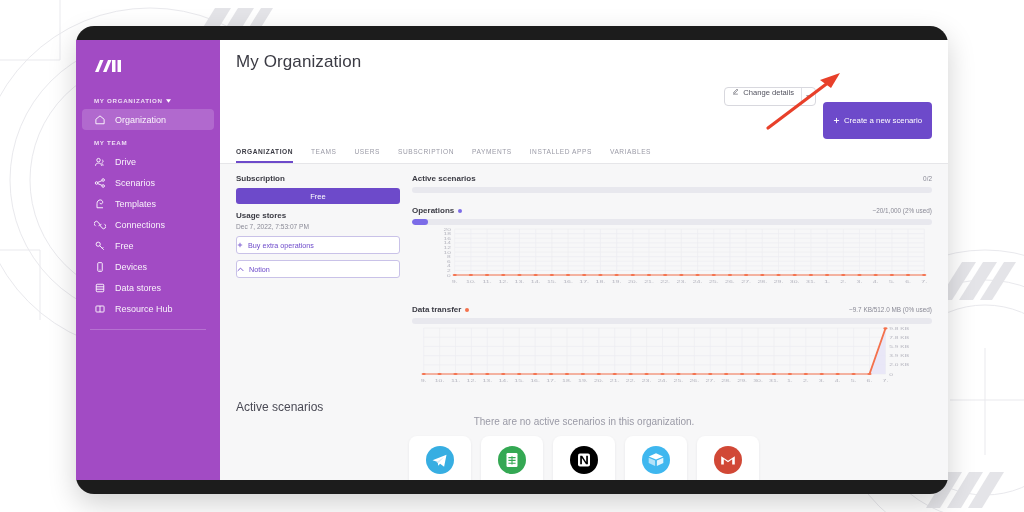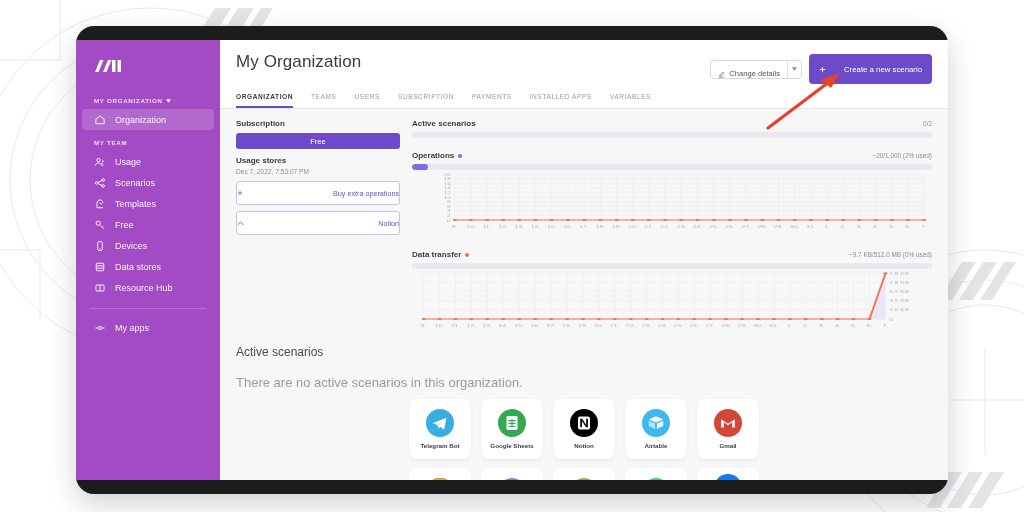--- a/index.html
+++ b/index.html
@@ -61,64 +61,64 @@
   .side-item .ico svg { display:block; }
   .side-sep { height:1px; background: rgba(255,255,255,.22); margin: 10px 14px 8px 14px; }
 
   
   #main { flex: 1 1 auto; background: #f7f7f8; position: relative; overflow: hidden; }
   #topbar { background: #ffffff; padding: 12px 16px 0 16px; border-bottom: 1px solid #e6e6e9; }
   .top-row { display: flex; align-items: flex-start; justify-content: space-between; }
   #page-title { font-size: 17px; font-weight: 400; color: #3b3b44; letter-spacing: .1px; }
   .top-actions { display: flex; align-items: center; gap: 7px; padding-top: 2px; }
   .btn-split { display: flex; align-items: stretch; border: 1px solid #d8d8de; border-radius: 4px; background:#fff; height: 19px; }
-  .btn-split .lab { display:flex; align-items:flex-end; gap:4px; padding: 0 7px; font-size: 7.6px; color: #52525e; }
+  .btn-split .lab { display:flex; align-items:flex-start; gap:4px; padding: 0 7px; font-size: 7.6px; color: #52525e; }
   .btn-split .caret { display:flex; align-items:center; justify-content:center; width: 14px; border-left: 1px solid #e0e0e6; font-size:6px; color:#8a8a96; }
   .btn-primary {
-    display:flex; align-items:center; gap:18px;
-    height: 30px; padding: 0 10px;
+    display:flex; align-items:center; gap:4px;
+    height: 37px; padding: 0 10px;
     background: #6d4aca; color:#fff; border-radius: 4px;
-    font-size: 7.8px; border: none; cursor: pointer;
+    font-size: 7.8px; border: none; cursor: pointer; margin-top: 48px;
   }
   .tabs { display: flex; gap: 18px; margin-top: 9px; }
   .tab { font-size: 6.6px; letter-spacing: .55px; color: #9a9aa6; padding-bottom: 6px; text-transform: uppercase; cursor: pointer; }
   .tab.active { color: #3b3b44; border-bottom: 2px solid #6d4aca; font-weight: 600; }
 
   
   #dash { padding: 10px 16px 0 16px; display: flex; gap: 12px; }
   .col-left { width: 164px; flex: 0 0 164px; }
   .col-right { flex: 1 1 auto; }
   .lbl-strong { font-size: 8px; font-weight: 700; color: #3b3b44; }
   .lbl-small { font-size: 6.6px; color: #8a8a96; margin-top: 3px; }
   .plan-badge {
     margin-top: 5px; height: 16px; border-radius: 3px; background: #6d4aca;
     color:#fff; font-size: 7.6px; display:flex; align-items:center; justify-content:center;
   }
   .usage-block { margin-top: 7px; }
   .btn-outline {
-    margin-top: 6px; height: 24px; border: 1px solid #c9c2e8; border-radius: 3px;
+    margin-top: 6px; height: 18px; border: 1px solid #c9c2e8; border-radius: 3px;
     background: #fff; color: #6d4aca; font-size: 7.2px;
-    display:flex; align-items:center; justify-content:space-between; gap: 5px; cursor:pointer;
+    display:flex; align-items:center; justify-content:flex-start; gap: 5px; cursor:pointer;
   }
 
   .meter-head { display:flex; align-items:center; justify-content:space-between; }
   .meter-title { font-size: 8px; font-weight: 700; color: #3b3b44; display:flex; align-items:center; gap:4px; }
   .dot { width:4px; height:4px; border-radius:50%; display:inline-block; }
   .meter-val { font-size: 6.4px; color: #8a8a96; }
   .bar { height: 6px; border-radius: 3px; background: #e8e8ee; margin-top: 4px; position: relative; overflow: hidden; }
   .bar > i { position:absolute; left:0; top:0; bottom:0; display:block; border-radius: 3px; }
 
   .charts { display:flex; gap: 12px; margin-top: 7px; flex-direction: column; }
   .chart-box { flex: 1 1 0; }
   .chart-svg { display:block; width: 100%; height: 62px; }
 
   
   #scen { padding: 14px 16px 0 16px; }
   #scen-title { font-size: 12px; color: #4a4a55; }
-  #scen-empty { text-align: left; font-size: 13px; color: #9a9aa6; margin-top: 16px; }
+  #scen-empty { text-align: center; font-size: 10px; color: #9a9aa6; margin-top: 2px; }
   .tiles { display: flex; justify-content: center; gap: 10px; margin-top: 9px; flex-wrap: wrap; }
   .tile {
     width: 62px; height: 60px; background: #fff; border-radius: 8px;
     display:flex; flex-direction:column; align-items:center; justify-content:center; gap:5px;
     box-shadow: 0 1px 3px rgba(20,20,40,.07);
     cursor: pointer;
   }
   .tile .glyph { width: 28px; height: 28px; }
   .tile .name { font-size: 6.2px; font-weight: 700; color: #3b3b44; text-align:center; line-height: 1.25; max-width: 56px; }
 
@@ -191,21 +191,21 @@
 
       <div class="side-item">
         <span class="ico">
           <svg width="12" height="12" viewBox="0 0 16 16" fill="none" stroke="#fff" stroke-width="1.2">
               <circle cx="6" cy="5.5" r="2.3"></circle>
               <path d="M2 13c0-2.3 1.8-3.6 4-3.6s4 1.3 4 3.6"></path>
               <path d="M11 5.2a2 2 0 010 3.6"></path>
               <path d="M12 13c0-1.9-.8-3-2-3.4"></path>
             </svg>
         </span>
-        <span>Usage</span>
+        <span>Drive</span>
       </div>
       <div class="side-item">
         <span class="ico">
           <svg width="12" height="12" viewBox="0 0 16 16" fill="none" stroke="#fff" stroke-width="1.2">
               <circle cx="3.4" cy="8" r="1.7"></circle>
               <circle cx="12.2" cy="4" r="1.7"></circle>
               <circle cx="12.2" cy="12" r="1.7"></circle>
               <path d="M5 7.2l5.6-2.3M5 8.8l5.6 2.3"></path>
             </svg>
         </span>
@@ -216,20 +216,29 @@
           <svg width="12" height="12" viewBox="0 0 16 16" fill="none" stroke="#fff" stroke-width="1.2">
               <path d="M4 13V7.5C4 4.5 6 2.6 8.3 2.6c1.9 0 3.3 1.3 3.3 2.9 0 1.4-1 2.3-2.2 2.3-.9 0-1.6-.6-1.6-1.4"></path>
               <path d="M4 13h8"></path>
             </svg>
         </span>
         <span>Templates</span>
       </div>
       <div class="side-item">
         <span class="ico">
           <svg width="12" height="12" viewBox="0 0 16 16" fill="none" stroke="#fff" stroke-width="1.2">
+              <path d="M6.5 9.5a3 3 0 000-4.2L5.6 4.4a3 3 0 10-4.2 4.2l.9.9"></path>
+              <path d="M9.5 6.5a3 3 0 000 4.2l.9.9a3 3 0 104.2-4.2l-.9-.9"></path>
+            </svg>
+        </span>
+        <span>Connections</span>
+      </div>
+      <div class="side-item">
+        <span class="ico">
+          <svg width="12" height="12" viewBox="0 0 16 16" fill="none" stroke="#fff" stroke-width="1.2">
               <circle cx="5.6" cy="5.6" r="2.8"></circle>
               <path d="M7.6 7.6L13 13M11 11l1.4-1.4"></path>
             </svg>
         </span>
         <span>Free</span>
       </div>
       <div class="side-item">
         <span class="ico">
           <svg width="12" height="12" viewBox="0 0 16 16" fill="none" stroke="#fff" stroke-width="1.2">
               <rect x="5" y="2.2" width="6" height="11.6" rx="1.2"></rect>
@@ -252,29 +261,20 @@
           <svg width="12" height="12" viewBox="0 0 16 16" fill="none" stroke="#fff" stroke-width="1.2">
               <rect x="2.6" y="4" width="10.8" height="8" rx="1"></rect>
               <path d="M8 4v8"></path>
             </svg>
         </span>
         <span>Resource Hub</span>
       </div>
 
       <div class="side-sep"></div>
 
-      <div class="side-item">
-        <span class="ico">
-          <svg width="12" height="12" viewBox="0 0 16 16" fill="none" stroke="#fff" stroke-width="1.2">
-              <circle cx="8" cy="8" r="2.1"></circle>
-              <path d="M1.8 8h3.9M10.3 8h3.9"></path>
-            </svg>
-        </span>
-        <span>My apps</span>
-      </div>
     </nav>
 
     <div id="main">
 
       <div id="topbar">
         <div class="top-row">
           <div id="page-title">My Organization</div>
           <div class="top-actions">
             <div class="btn-split">
               <div class="lab">

